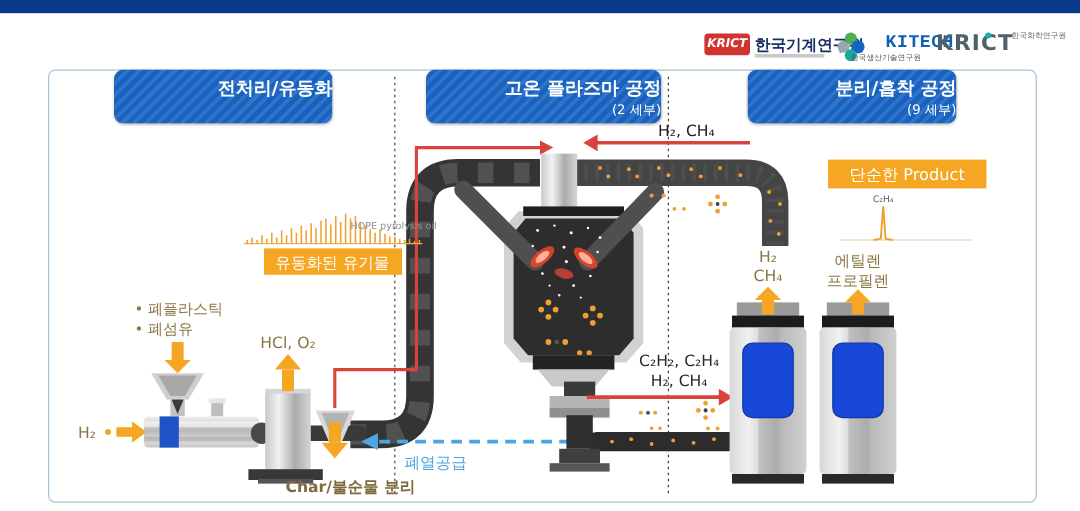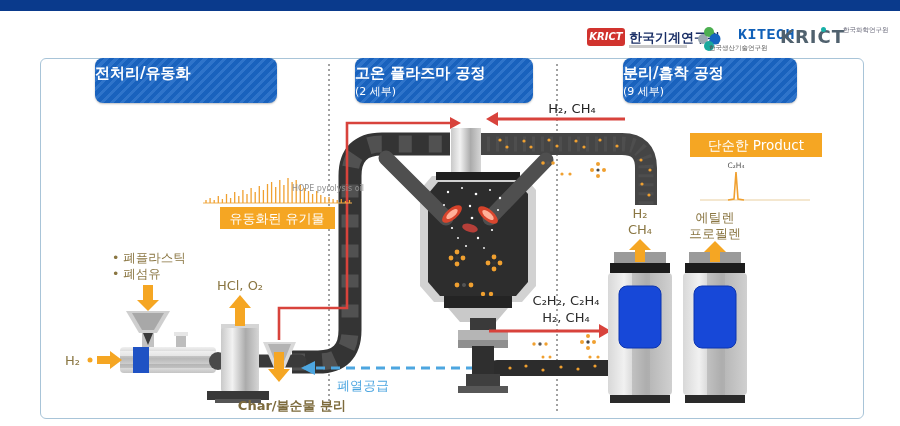--- a/index.html
+++ b/index.html
@@ -14,28 +14,28 @@
   #kimm-caption{left:629px;top:45px;width:58px;height:3px;background:#c9c9c9;}
   #kitech-text{left:738px;top:27px;font-size:15px;font-weight:bold;color:#1060b8;letter-spacing:.5px;font-family:Liberation Mono, monospace;}
   #kitech-sub{left:709px;top:44px;font-size:6.5px;color:#555;}
   #krict-text{left:780px;top:26px;font-size:18px;font-weight:bold;color:#50616e;letter-spacing:1px;}
   #krict-dot{left:821px;top:27px;width:5px;height:5px;border-radius:50%;background:#18b0a8;}
   #krict-sub{left:843px;top:26px;font-size:6.5px;color:#667;}
   
   #frame{position:absolute;left:40px;top:58px;width:822px;height:359px;
     border:1.5px solid #a8c4d8;border-radius:6px;background:#fff;}
   
-  .sec-header{position:absolute;height:45px;border-radius:8px;color:#fff;text-align:left;
+  .sec-header{position:absolute;height:45px;border-radius:8px;color:#fff;text-align:right;
     background:#1a66c5;
     background-image:repeating-linear-gradient(135deg,rgba(255,255,255,.09) 0 3px,rgba(0,0,0,.04) 3px 7px);
     box-shadow:0 1px 2px rgba(0,0,0,.25);z-index:5;}
   .sec-header .t{font-size:15px;font-weight:bold;margin-top:6px;}
   .sec-header .s{font-size:11px;margin-top:1px;}
   #sec1{left:95px;top:58px;width:182px;}
-  #sec2{left:355px;top:58px;width:178px;}
+  #sec2{left:355px;top:58px;width:160px;padding-left:36px;}
   #sec3{left:623px;top:58px;width:174px;}
   #diagram{position:absolute;left:0;top:0;z-index:2;}
   svg text{font-family:"DejaVu Sans","Liberation Sans",sans-serif;}
 </style>
 </head>
 <body>
 
 <div id="stage">
 
   <div id="topbar" style="background:#0a3a8c;"></div>

